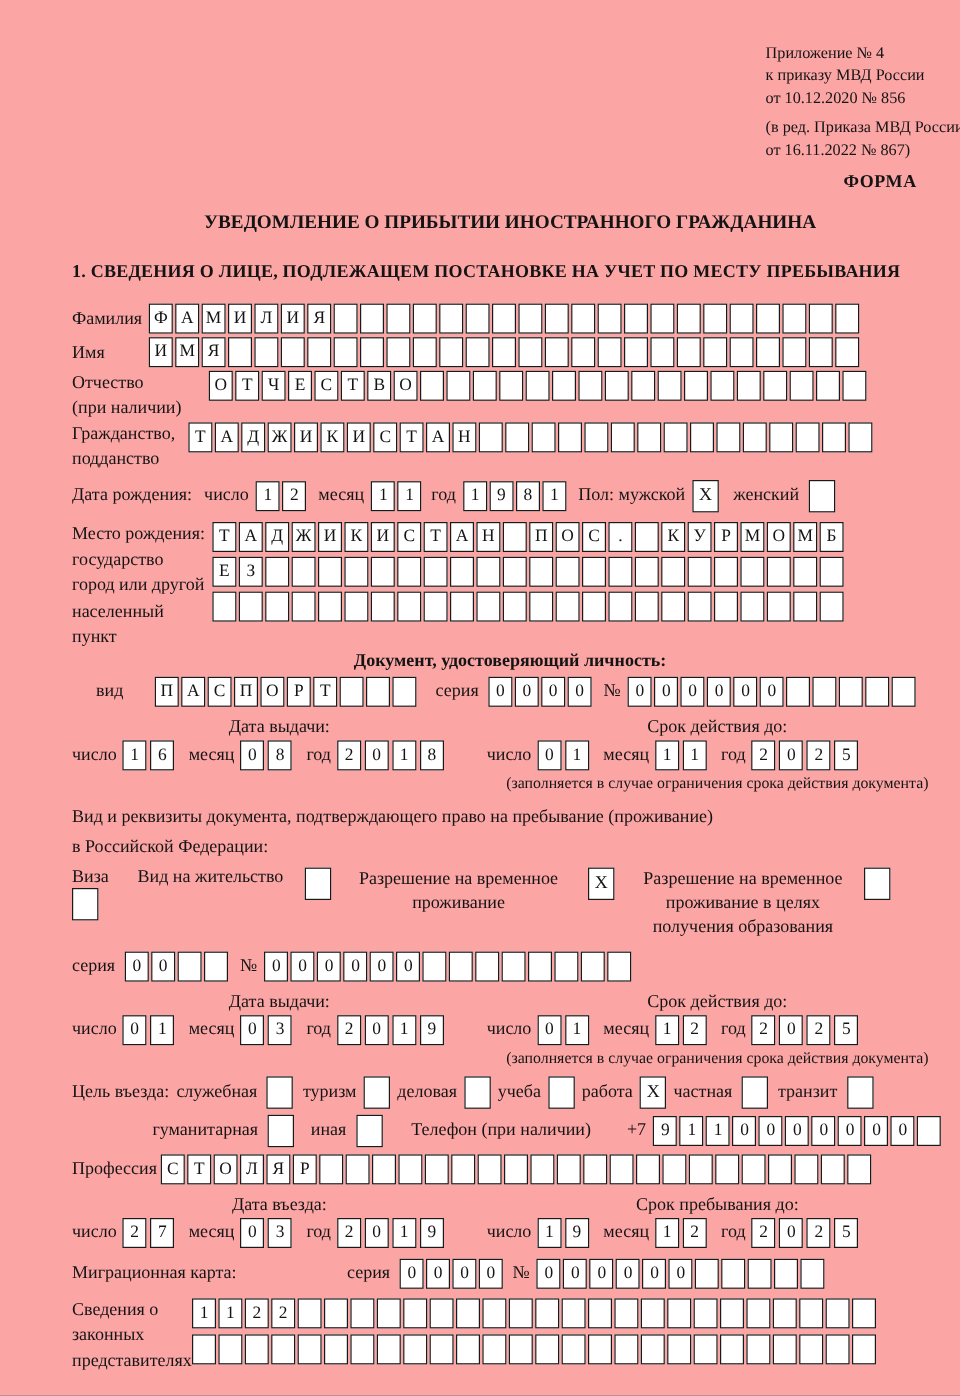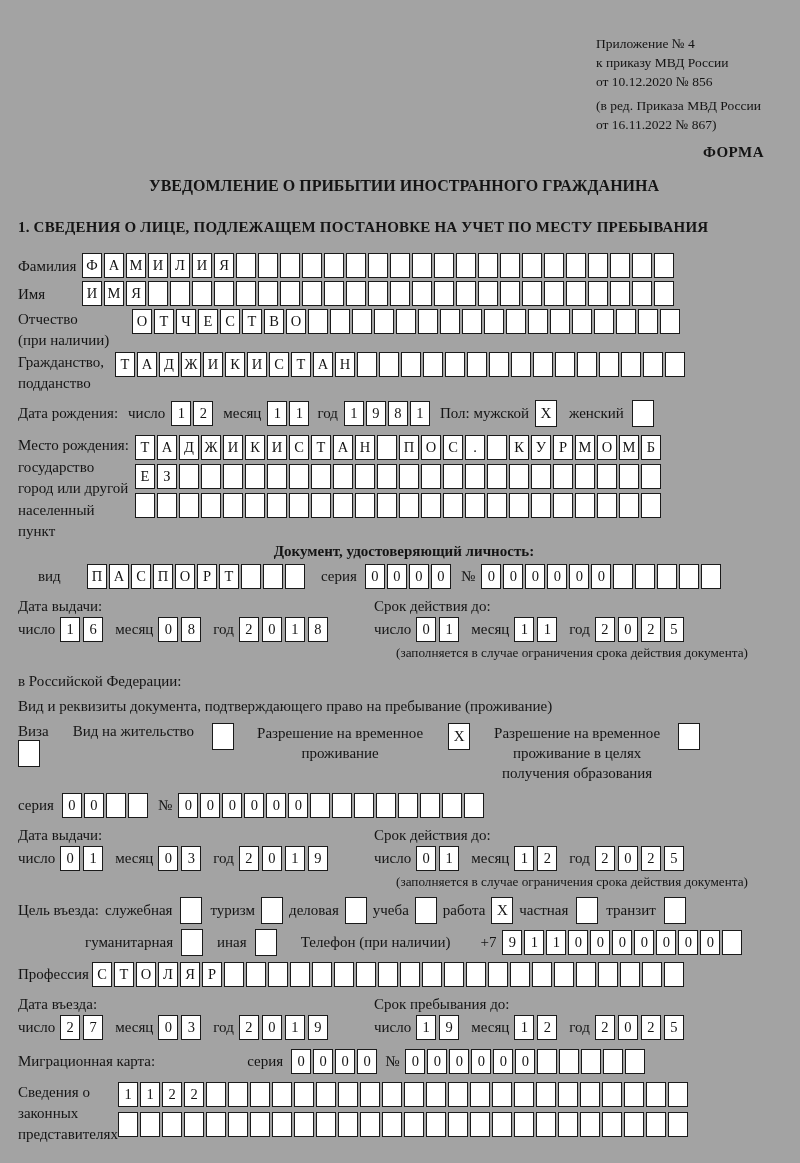--- a/index.html
+++ b/index.html
@@ -1,20 +1,20 @@
 <!DOCTYPE html>
 <html><head>
 <meta charset="utf-8">
 <style>
   * { margin:0; padding:0; box-sizing:border-box; }
   html,body { background:#888; }
   .page {
-    width:800px; height:1163px; background:#a3a3a3; color:#141414;
+    width:800px; height:1163px; background:#fca5a5; color:#141414;
     font-family:"Liberation Serif", "DejaVu Serif", serif;
-    font-size:15px; position:relative; padding:34px 10px 0 18px; overflow:hidden;
+    font-size:15px; position:relative; padding:34px 10px 0 60px; overflow:hidden;
     margin:0 auto;
   }
   .appendix { margin-left:578px; width:200px; font-size:13.5px; line-height:19px; }
   .appendix .gap-top { margin-top:5px; }
   .forma { text-align:right; padding-right:26px; font-weight:bold; font-size:15px; letter-spacing:0.5px; margin-top:10px; }
   .title { text-align:center; font-weight:bold; font-size:16px; line-height:22px; margin-top:14px; }
   .title-underline { display:inline-block; width:62px; border-bottom:2.2px solid #2e2e2e; margin-left:14px; }
   .sec-heading { font-weight:bold; font-size:15px; margin-top:22px; letter-spacing:0.2px; }
 
   .frow { display:flex; align-items:flex-start; }
@@ -34,21 +34,21 @@
   .cells-col .cells { margin-bottom:4px; }
 
   .dgroup { display:flex; align-items:center; }
   .dgroup .lab { margin-right:5px; }
   .dgroup .cells { margin-right:9px; }
   .dgroup .cell { margin-right:3px; }
   .dates-row { display:flex; margin-top:8px; }
   .date-col { display:flex; flex-direction:column; }
   .date-col.left { width:356px; }
   .date-col.right { width:396px; }
-  .date-head { line-height:18px; margin-bottom:2px; }
+  .date-head { text-align:center; line-height:18px; margin-bottom:2px; }
   .date-note { text-align:center; font-size:13.2px; line-height:16px; margin-top:3px; white-space:nowrap; }
 
   .opt { display:flex; align-items:flex-start; }
   .opt-label.center { text-align:center; line-height:20px; }
   .gap6 { margin-right:6px; } .gap8 { margin-right:8px; } .gap12 { margin-right:12px; }
 </style>
 </head>
 <body>
 
 <div class="page">
@@ -399,22 +399,22 @@
             <span class="cell">0</span>
             <span class="cell">2</span>
             <span class="cell">5</span>
           </span>
       </div>
       <div class="date-note">(заполняется в случае ограничения срока действия документа)</div>
     </div>
   </div>
 
   <div style="margin-top:8px; line-height:25px;">
+    <div>Вид и реквизиты документа, подтверждающего право на пребывание (проживание)</div>
     <div>в Российской Федерации:</div>
-    <div>Вид и реквизиты документа, подтверждающего право на пребывание (проживание)</div>
   </div>
 
   <div class="frow" style="margin-top:4px;">
     <div class="opt" style="margin-right:16px;flex-direction:column;">
       <span class="lab gap8">Виза</span>
       <span class="checkbox"></span>
     </div>
     <div class="opt" style="margin-right:22px;">
       <span class="lab" style="margin-right:18px;">Вид на жительство</span>
       <span class="checkbox"></span>

